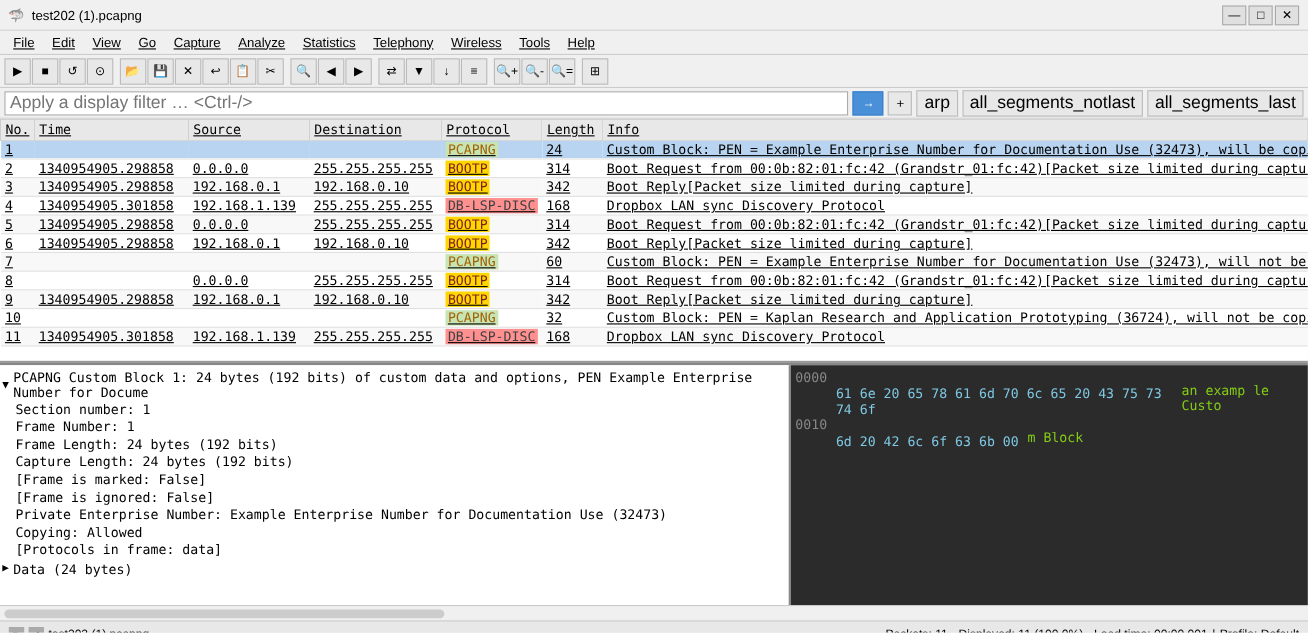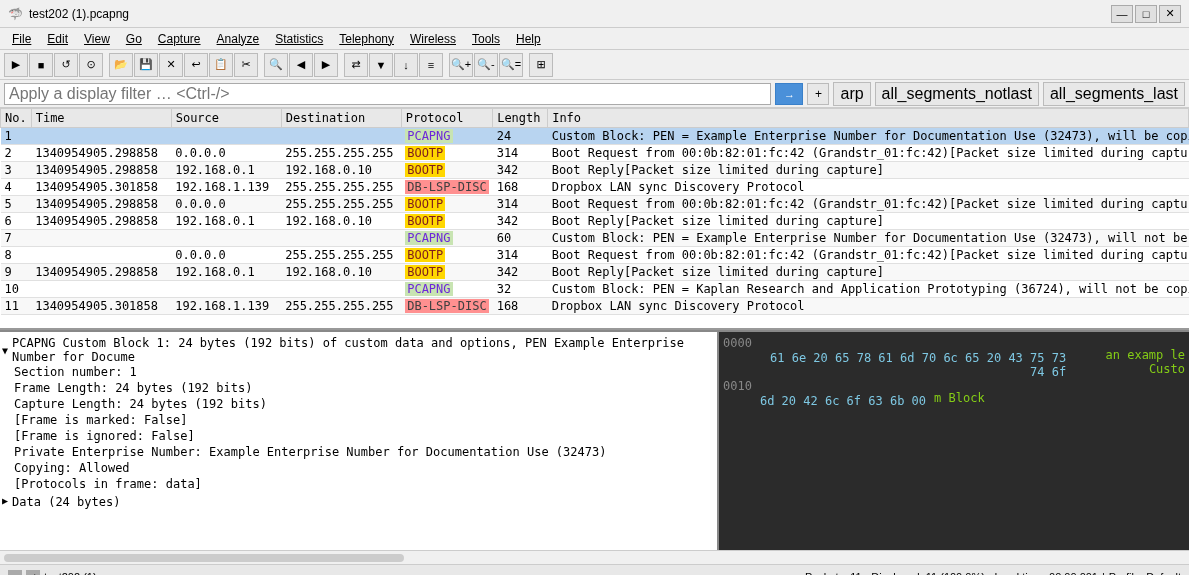--- a/index.html
+++ b/index.html
@@ -22,34 +22,34 @@
 
     
     #filterbar { background: #f0f0f0; height: 28px; display: flex; align-items: center; padding: 0 4px; border-bottom: 1px solid #ccc; gap: 4px; }
     #filter-input { flex: 1; height: 22px; border: 1px solid #aaa; padding: 0 4px; font-size: 16px; background: white; }
     .filter-arrow { width: 28px; height: 22px; background: #4a90d9; display: flex; align-items: center; justify-content: center; color: white; font-size: 11px; border: 1px solid #3a80c9; }
     .filter-plus { width: 22px; height: 22px; background: #e8e8e8; border: 1px solid #bbb; display: flex; align-items: center; justify-content: center; cursor: pointer; }
     .filter-tag { padding: 2px 6px; background: #e8e8e8; border: 1px solid #bbb; font-size: 16px; cursor: pointer; }
 
     
     #packet-table-container { background: white; border-bottom: 2px solid #999; overflow: hidden; }
-    #packet-table { width: 100%; border-collapse: collapse; font-size: 12px; font-family: monospace; }
+    #packet-table { width: 100%; border-collapse: collapse; font-size: 12px; font-family: monospace; text-decoration: underline; }
     #packet-table th { background: #e8e8e8; border: 1px solid #ccc; padding: 2px 4px; text-align: left; font-weight: normal; position: sticky; top: 0; }
     #packet-table td { border-bottom: 1px solid #e0e0e0; padding: 1px 4px; white-space: nowrap; overflow: hidden; }
     .row-selected { background: #b8d4f0 !important; }
     .row-even { background: #f8f8f8; }
     .row-odd { background: white; }
-    .proto-pcapng { background: #c8e4b2; color: #6d28d9; padding: 0 2px; }
+    .proto-pcapng { background: #c8e4b2; color: #a16207; padding: 0 2px; }
     .proto-bootp { background: #ffd700; color: #7f1d1d; padding: 0 2px; }
     .proto-dblsp { background: #ff9090; color: #404040; padding: 0 2px; }
 
     
     #bottom-area { display: flex; height: 220px; border-top: 2px solid #888; }
     #detail-panel { flex: 1; background: white; overflow: auto; border-right: 2px solid #888; padding: 2px; font-family: monospace; font-size: 12px; }
-    #hex-panel { width: 470px; background: #2b2b2b; color: #ddd; font-family: monospace; font-size: 12px; padding: 4px; overflow: auto; text-align: right; }
+    #hex-panel { width: 470px; background: #2b2b2b; color: #ddd; font-family: monospace; font-size: 12px; padding: 4px; overflow: auto; }
 
     .detail-section { margin: 2px 0; }
     .detail-header { display: flex; align-items: center; gap: 4px; cursor: pointer; }
     .detail-header .arrow { font-size: 10px; }
     .detail-content { margin-left: 12px; }
     .detail-line { padding: 1px 0; display: flex; align-items: flex-start; }
     .detail-line .arrow { margin-right: 4px; font-size: 10px; }
 
     .hex-line { display: flex; gap: 8px; }
     .hex-offset { color: #888; }
@@ -255,20 +255,21 @@
 <div id="bottom-area">
 
   <div id="detail-panel">
     <div class="detail-section">
       <div class="detail-header">
         <span class="arrow">▼</span>
         <span>PCAPNG Custom Block 1: 24 bytes (192 bits) of custom data and options, PEN Example Enterprise Number for Docume</span>
       </div>
       <div class="detail-content" id="detail-content">
       <div class="detail-line">Section number: 1</div>
+          <div class="detail-line">Frame Number: 1</div>
           <div class="detail-line">Frame Length: 24 bytes (192 bits)</div>
           <div class="detail-line">Capture Length: 24 bytes (192 bits)</div>
           <div class="detail-line">[Frame is marked: False]</div>
           <div class="detail-line">[Frame is ignored: False]</div>
           <div class="detail-line">Private Enterprise Number: Example Enterprise Number for Documentation Use (32473)</div>
           <div class="detail-line">Copying: Allowed</div>
           <div class="detail-line">[Protocols in frame: data]</div>
         </div>
     </div>
     <div class="detail-line">

